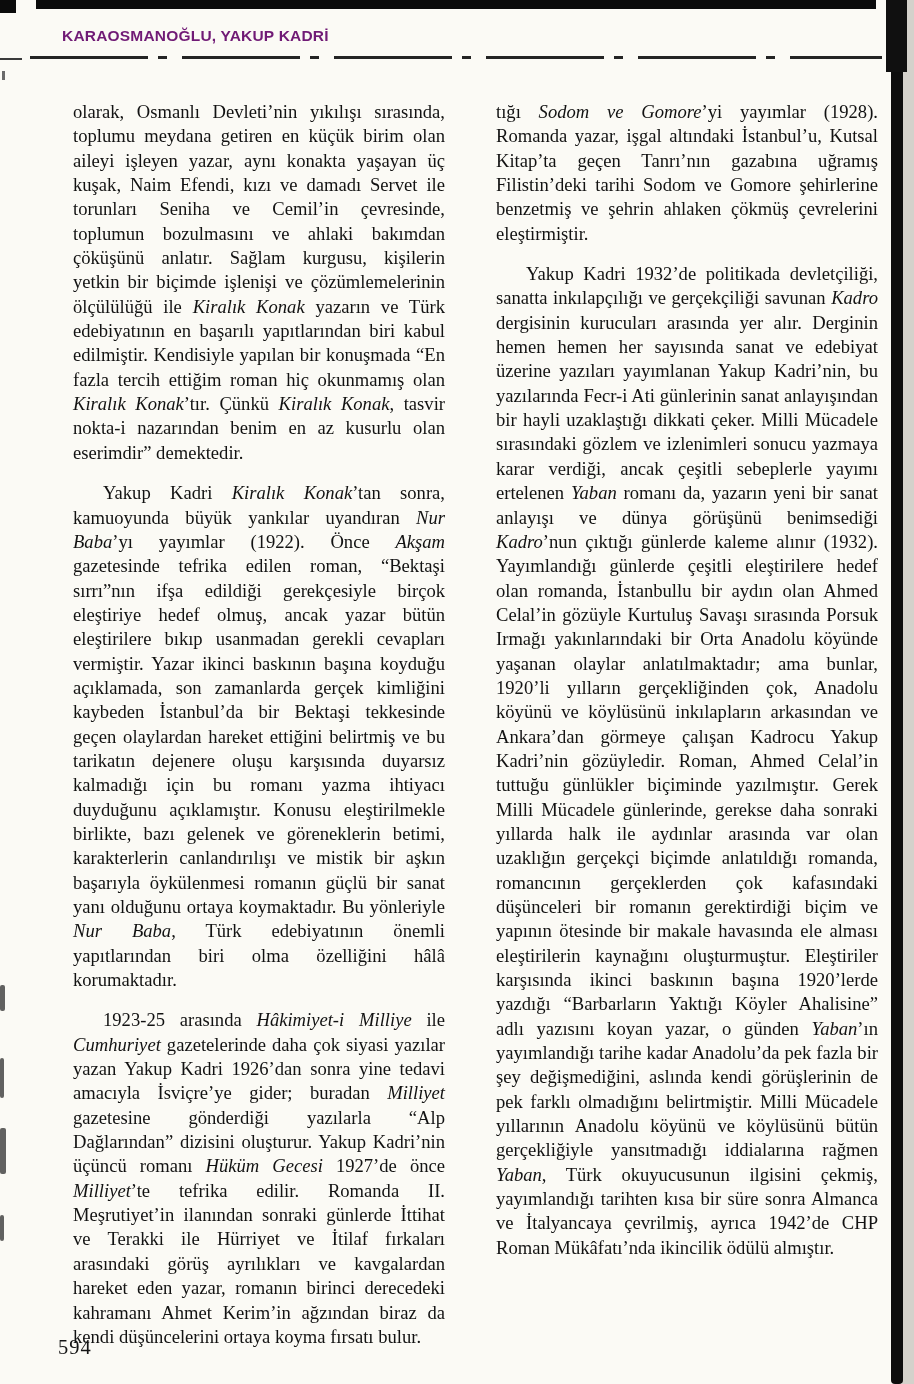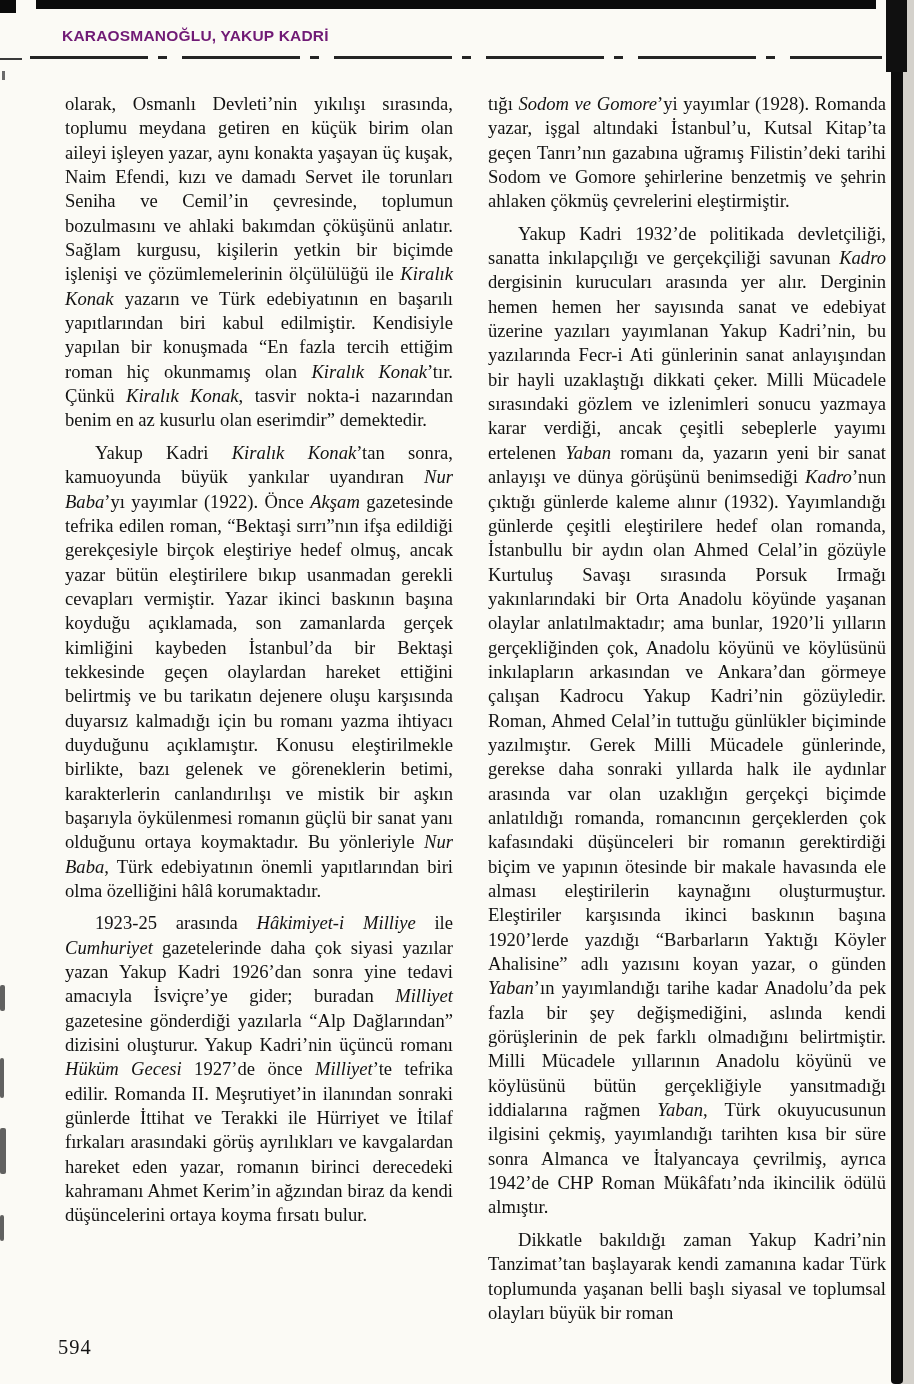--- a/index.html
+++ b/index.html
@@ -57,21 +57,21 @@
   .column {
     position: absolute;
     top: 84px;
     text-align: justify;
     font-size: 18.6px;
     line-height: 24.35px;
     hyphens: auto;
   }
   #col-left  { left: 57px;  width: 404px; }
   #col-right { left: 480px; width: 414px; font-family: Liberation Serif, serif; }
-  .para   { margin: 8px; }
+  .para   { margin: 16px; }
   .indent { text-indent: 30px; }
   .para i { font-style: italic; }
 
   
   #page-number {
     position: absolute;
     left: 58px; top: 1336px;
     font-size: 20.5px;
     color: #151515;
     letter-spacing: 1px;
@@ -96,16 +96,15 @@
 <div id="rule-speck"></div>
 
 <div class="column" id="col-left">
     <p class="para" lang="tr"><span>olarak, Osmanlı Devleti’nin yıkılışı sırasında, toplumu meydana getiren en küçük birim olan aileyi işleyen yazar, aynı konakta yaşayan üç kuşak, Naim Efendi, kızı ve damadı Servet ile torunları Seniha ve Cemil’in çevresinde, toplumun bozulmasını ve ahlaki bakımdan çöküşünü anlatır. Sağlam kurgusu, kişilerin yetkin bir biçimde işlenişi ve çözümlemelerinin ölçülülüğü ile </span><i>Kiralık Konak</i><span> yazarın ve Türk edebiyatının en başarılı yapıtlarından biri kabul edilmiştir. Kendisiyle yapılan bir konuşmada “En fazla tercih ettiğim roman hiç okunmamış olan </span><i>Kiralık Konak</i><span>’tır. Çünkü </span><i>Kiralık Konak</i><span>, tasvir nokta-i nazarından benim en az kusurlu olan eserimdir” demektedir.</span></p>
     <p class="para indent" lang="tr"><span>Yakup Kadri </span><i>Kiralık Konak</i><span>’tan sonra, kamuoyunda büyük yankılar uyandıran </span><i>Nur Baba</i><span>’yı yayımlar (1922). Önce </span><i>Akşam</i><span> gazetesinde tefrika edilen roman, “Bektaşi sırrı”nın ifşa edildiği gerekçesiyle birçok eleştiriye hedef olmuş, ancak yazar bütün eleştirilere bıkıp usanmadan gerekli cevapları vermiştir. Yazar ikinci baskının başına koyduğu açıklamada, son zamanlarda gerçek kimliğini kaybeden İstanbul’da bir Bektaşi tekkesinde geçen olaylardan hareket ettiğini belirtmiş ve bu tarikatın dejenere oluşu karşısında duyarsız kalmadığı için bu romanı yazma ihtiyacı duyduğunu açıklamıştır. Konusu eleştirilmekle birlikte, bazı gelenek ve göreneklerin betimi, karakterlerin canlandırılışı ve mistik bir aşkın başarıyla öykülenmesi romanın güçlü bir sanat yanı olduğunu ortaya koymaktadır. Bu yönleriyle </span><i>Nur Baba</i><span>, Türk edebiyatının önemli yapıtlarından biri olma özelliğini hâlâ korumaktadır.</span></p>
     <p class="para indent" lang="tr"><span>1923-25 arasında </span><i>Hâkimiyet-i Milliye</i><span> ile </span><i>Cumhuriyet</i><span> gazetelerinde daha çok siyasi yazılar yazan Yakup Kadri 1926’dan sonra yine tedavi amacıyla İsviçre’ye gider; buradan </span><i>Milliyet</i><span> gazetesine gönderdiği yazılarla “Alp Dağlarından” dizisini oluşturur. Yakup Kadri’nin üçüncü romanı </span><i>Hüküm Gecesi</i><span> 1927’de önce </span><i>Milliyet</i><span>’te tefrika edilir. Romanda II. Meşrutiyet’in ilanından sonraki günlerde İttihat ve Terakki ile Hürriyet ve İtilaf fırkaları arasındaki görüş ayrılıkları ve kavgalardan hareket eden yazar, romanın birinci derecedeki kahramanı Ahmet Kerim’in ağzından biraz da kendi düşüncelerini ortaya koyma fırsatı bulur.</span></p>
   </div>
 <div class="column" id="col-right">
     <p class="para" lang="tr"><span>tığı </span><i>Sodom ve Gomore</i><span>’yi yayımlar (1928). Romanda yazar, işgal altındaki İstanbul’u, Kutsal Kitap’ta geçen Tanrı’nın gazabına uğramış Filistin’deki tarihi Sodom ve Gomore şehirlerine benzetmiş ve şehrin ahlaken çökmüş çevrelerini eleştirmiştir.</span></p>
     <p class="para indent" lang="tr"><span>Yakup Kadri 1932’de politikada devletçiliği, sanatta inkılapçılığı ve gerçekçiliği savunan </span><i>Kadro</i><span> dergisinin kurucuları arasında yer alır. Derginin hemen hemen her sayısında sanat ve edebiyat üzerine yazıları yayımlanan Yakup Kadri’nin, bu yazılarında Fecr-i Ati günlerinin sanat anlayışından bir hayli uzaklaştığı dikkati çeker. Milli Mücadele sırasındaki gözlem ve izlenimleri sonucu yazmaya karar verdiği, ancak çeşitli sebeplerle yayımı ertelenen </span><i>Yaban</i><span> romanı da, yazarın yeni bir sanat anlayışı ve dünya görüşünü benimsediği </span><i>Kadro</i><span>’nun çıktığı günlerde kaleme alınır (1932). Yayımlandığı günlerde çeşitli eleştirilere hedef olan romanda, İstanbullu bir aydın olan Ahmed Celal’in gözüyle Kurtuluş Savaşı sırasında Porsuk Irmağı yakınlarındaki bir Orta Anadolu köyünde yaşanan olaylar anlatılmaktadır; ama bunlar, 1920’li yılların gerçekliğinden çok, Anadolu köyünü ve köylüsünü inkılapların arkasından ve Ankara’dan görmeye çalışan Kadrocu Yakup Kadri’nin gözüyledir. Roman, Ahmed Celal’in tuttuğu günlükler biçiminde yazılmıştır. Gerek Milli Mücadele günlerinde, gerekse daha sonraki yıllarda halk ile aydınlar arasında var olan uzaklığın gerçekçi biçimde anlatıldığı romanda, romancının gerçeklerden çok kafasındaki düşünceleri bir romanın gerektirdiği biçim ve yapının ötesinde bir makale havasında ele alması eleştirilerin kaynağını oluşturmuştur. Eleştiriler karşısında ikinci baskının başına 1920’lerde yazdığı “Barbarların Yaktığı Köyler Ahalisine” adlı yazısını koyan yazar, o günden </span><i>Yaban</i><span>’ın yayımlandığı tarihe kadar Anadolu’da pek fazla bir şey değişmediğini, aslında kendi görüşlerinin de pek farklı olmadığını belirtmiştir. Milli Mücadele yıllarının Anadolu köyünü ve köylüsünü bütün gerçekliğiyle yansıtmadığı iddialarına rağmen </span><i>Yaban</i><span>, Türk okuyucusunun ilgisini çekmiş, yayımlandığı tarihten kısa bir süre sonra Almanca ve İtalyancaya çevrilmiş, ayrıca 1942’de CHP Roman Mükâfatı’nda ikincilik ödülü almıştır.</span></p>
-    <p class="para indent" lang="tr"><span>Dikkatle bakıldığı zaman Yakup Kadri’nin Tanzimat’tan başlayarak kendi zamanına kadar Türk toplumunda yaşanan belli başlı siyasal ve toplumsal olayları büyük bir roman</span></p>
   </div>
 
 <div id="page-number">594</div>
 
 </body></html>

